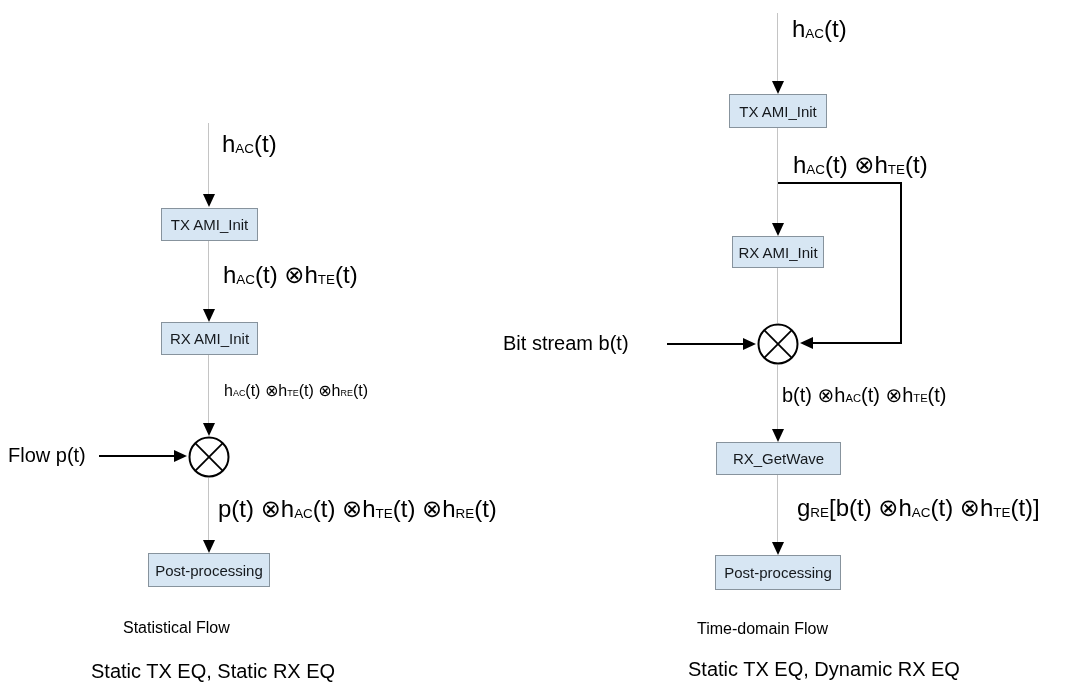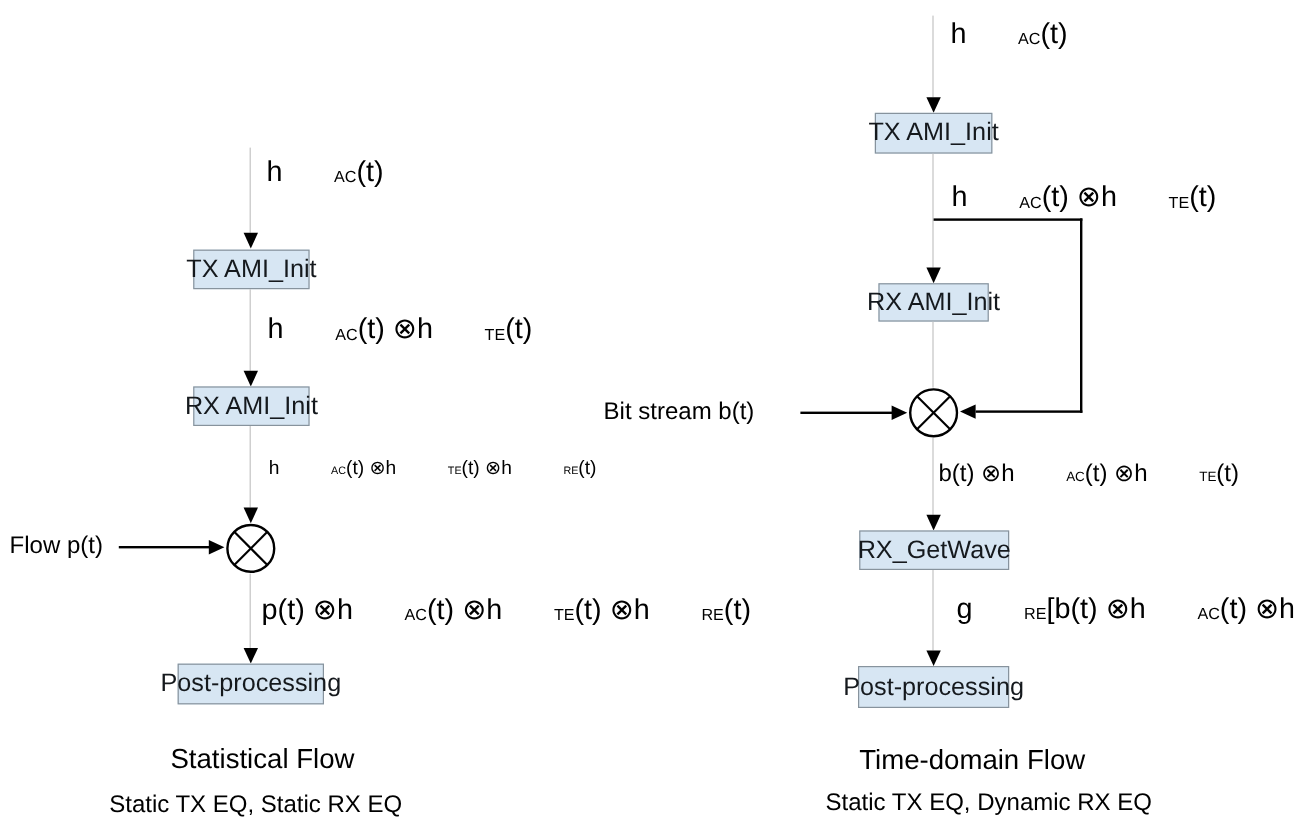--- a/index.html
+++ b/index.html
@@ -3,40 +3,40 @@
 <meta charset="utf-8">
 <style>
   html,body { margin:0; padding:0; background:#ffffff; }
   .canvas {
     position:relative; width:1078px; height:686px; background:#ffffff;
     font-family:"Liberation Sans","DejaVu Sans",sans-serif; overflow:hidden; color:#000;
   }
   .node-box {
     position:absolute; background:#d7e6f3; border:1.5px solid #87939d;
     display:flex; align-items:center; justify-content:center;
-    font-size:21px; color:#15191d; box-sizing:border-box; white-space:nowrap;
+    font-size:15px; color:#15191d; box-sizing:border-box; white-space:nowrap;
   }
   .sig {
     position:absolute; white-space:nowrap; color:#000; line-height:1.1;
   }
-  .sig .sub { font-size:0.56em; position:relative; top:0.04em;padding-left:43px; }
+  .sig .sub { font-size:0.56em; position:relative; top:0.04em; }
   .side-label { position:absolute; white-space:nowrap; font-size:20px; color:#000; }
   .cline { position:absolute; width:1px; background:#c4c4c4; }
   .bline { position:absolute; background:#000; }
   .arr-down { position:absolute; width:0; height:0;
     border-left:6px solid transparent; border-right:6px solid transparent;
     border-top:13px solid #000; }
   .arr-right { position:absolute; width:0; height:0;
     border-top:6px solid transparent; border-bottom:6px solid transparent;
     border-left:13px solid #000; }
   .arr-left { position:absolute; width:0; height:0;
     border-top:6px solid transparent; border-bottom:6px solid transparent;
     border-right:13px solid #000; }
   .mult { position:absolute; width:42px; height:42px; }
-  .flow-title { position:absolute; font-size:23px; color:#000; white-space:nowrap;margin-left:19px; }
+  .flow-title { position:absolute; font-size:16px; color:#000; white-space:nowrap; }
   .flow-subtitle { position:absolute; font-size:20px; color:#000; white-space:nowrap;text-align:center; }
 </style>
 </head>
 <body>
 
 <div class="canvas">
 
   <section>
     <div class="sig" style="left:222px;top:131px;font-size:24px"><span>h</span><span class="sub">AC</span><span>(t)</span></div>
 

